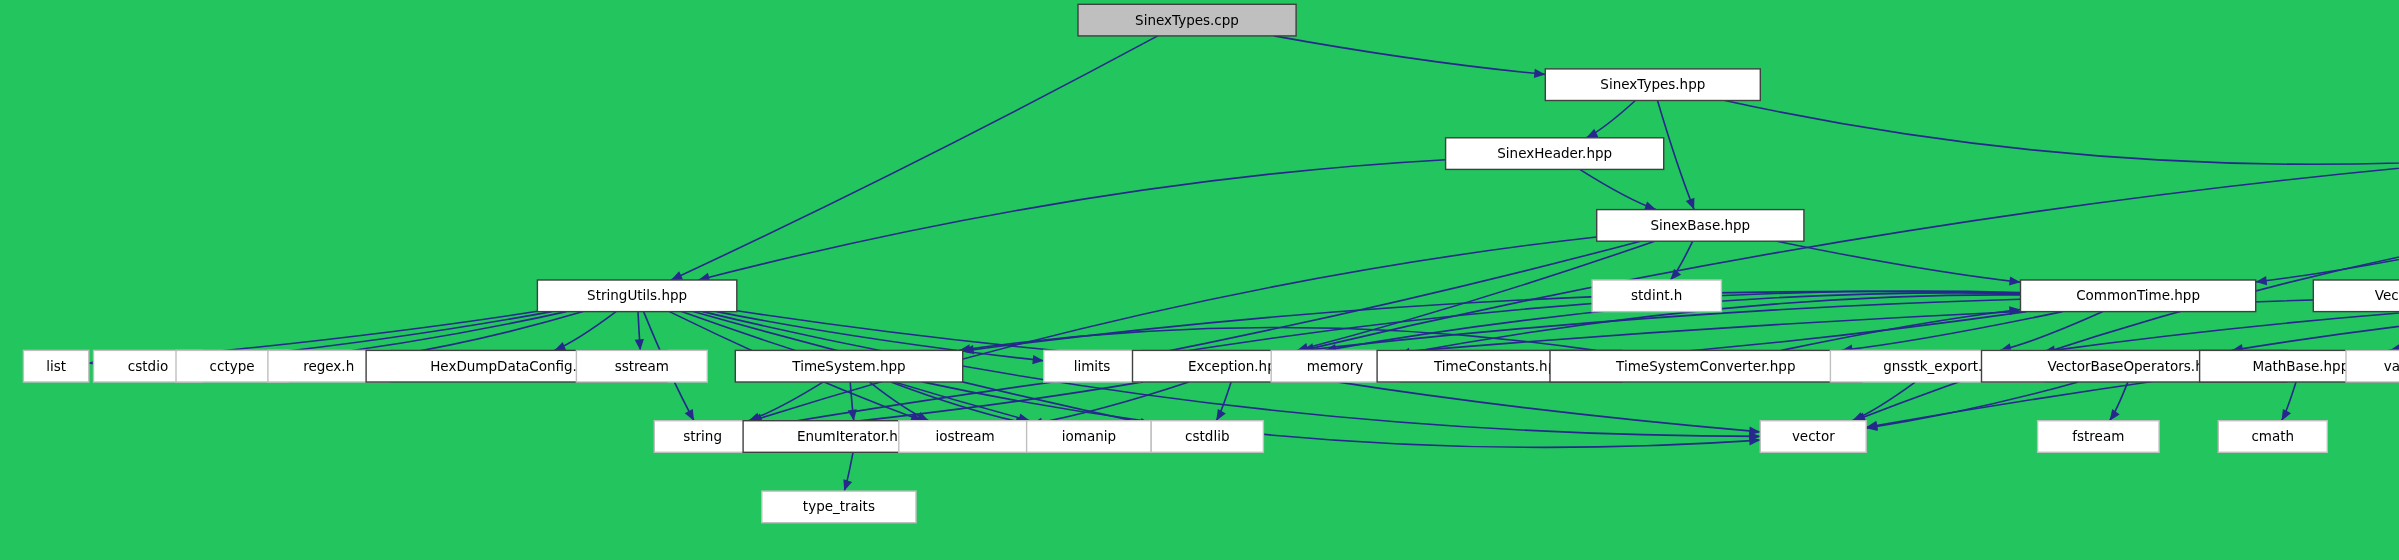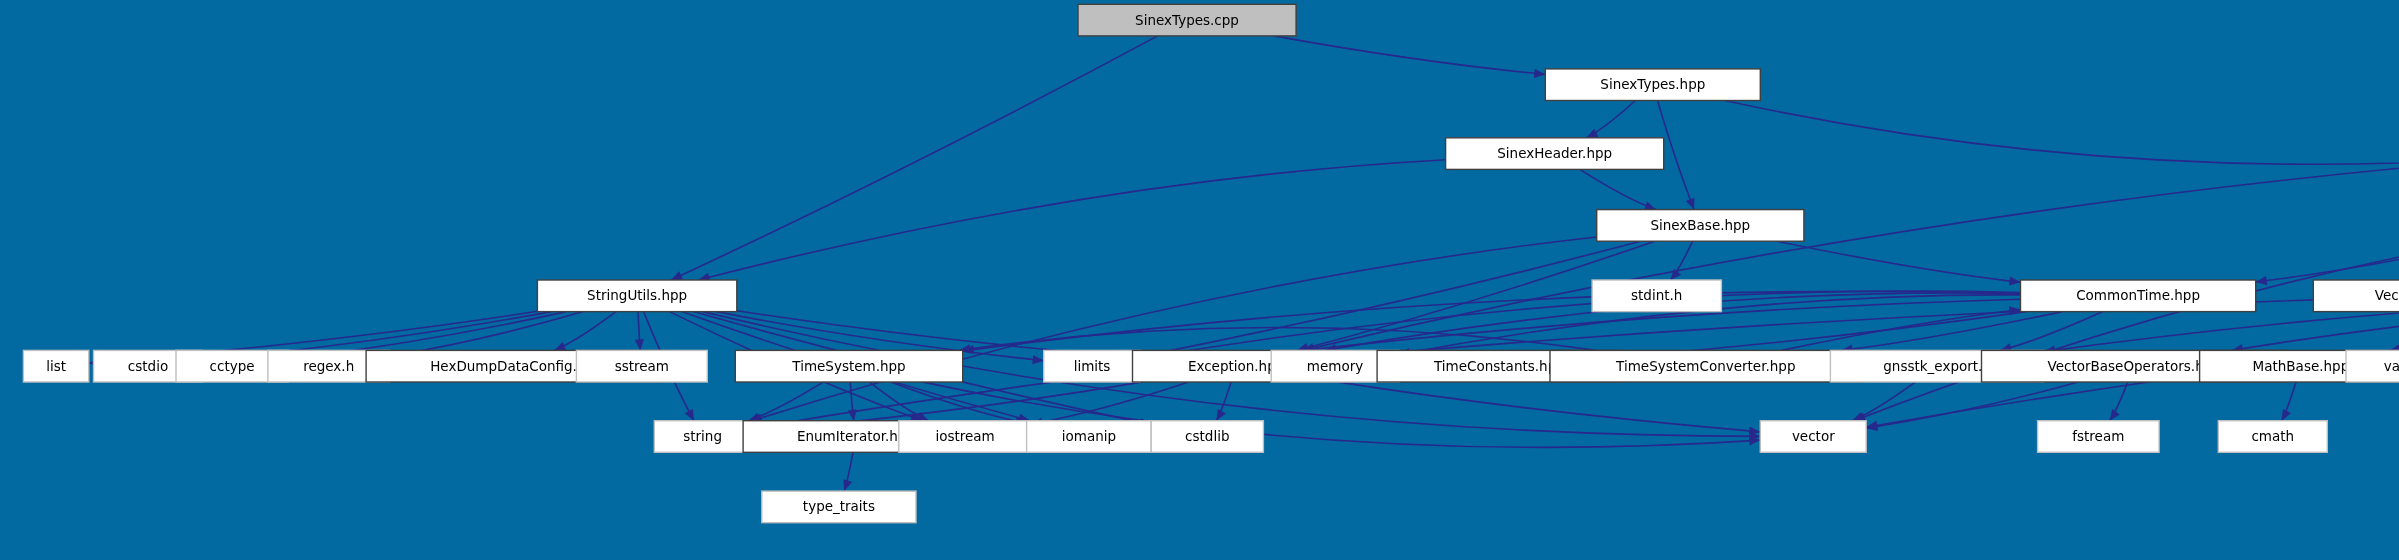--- a/index.html
+++ b/index.html
@@ -1,17 +1,17 @@
 <!DOCTYPE html>
 <html><head>
 <meta charset="utf-8">
 <style>
   html,body{margin:0;padding:0;background:#ffffff;}
   body{font-family:"DejaVu Sans","Liberation Sans",sans-serif;}
-  #graph-wrap{position:relative;width:2399px;height:560px;background:#0369a1;overflow:hidden;}
+  #graph-wrap{position:relative;width:2399px;height:560px;background:#22c55e;overflow:hidden;}
   svg{position:absolute;top:0;left:0;width:2399px;height:560px;}
   .edge{fill:none;stroke:#26288c;stroke-width:1.6;}
   .arrow{fill:#26288c;stroke:none;}
   .node rect{stroke-width:1.4;}
   .node text{font-family:"DejaVu Sans","Liberation Sans",sans-serif;font-size:13.5px;fill:#000;text-anchor:middle;dominant-baseline:middle;}
 </style>
 </head>
 <body>
 
 <div id="graph-wrap">

